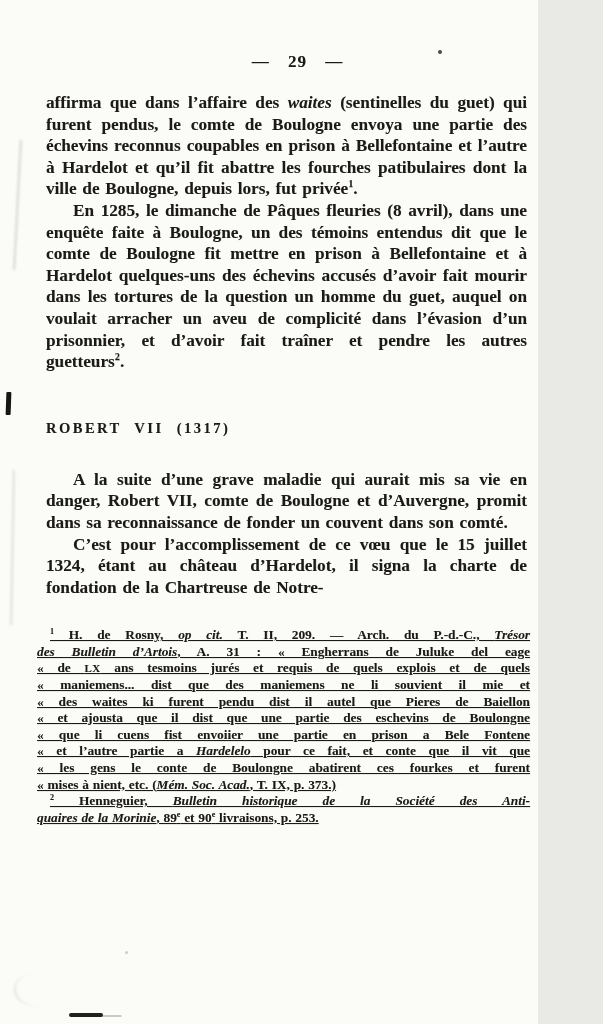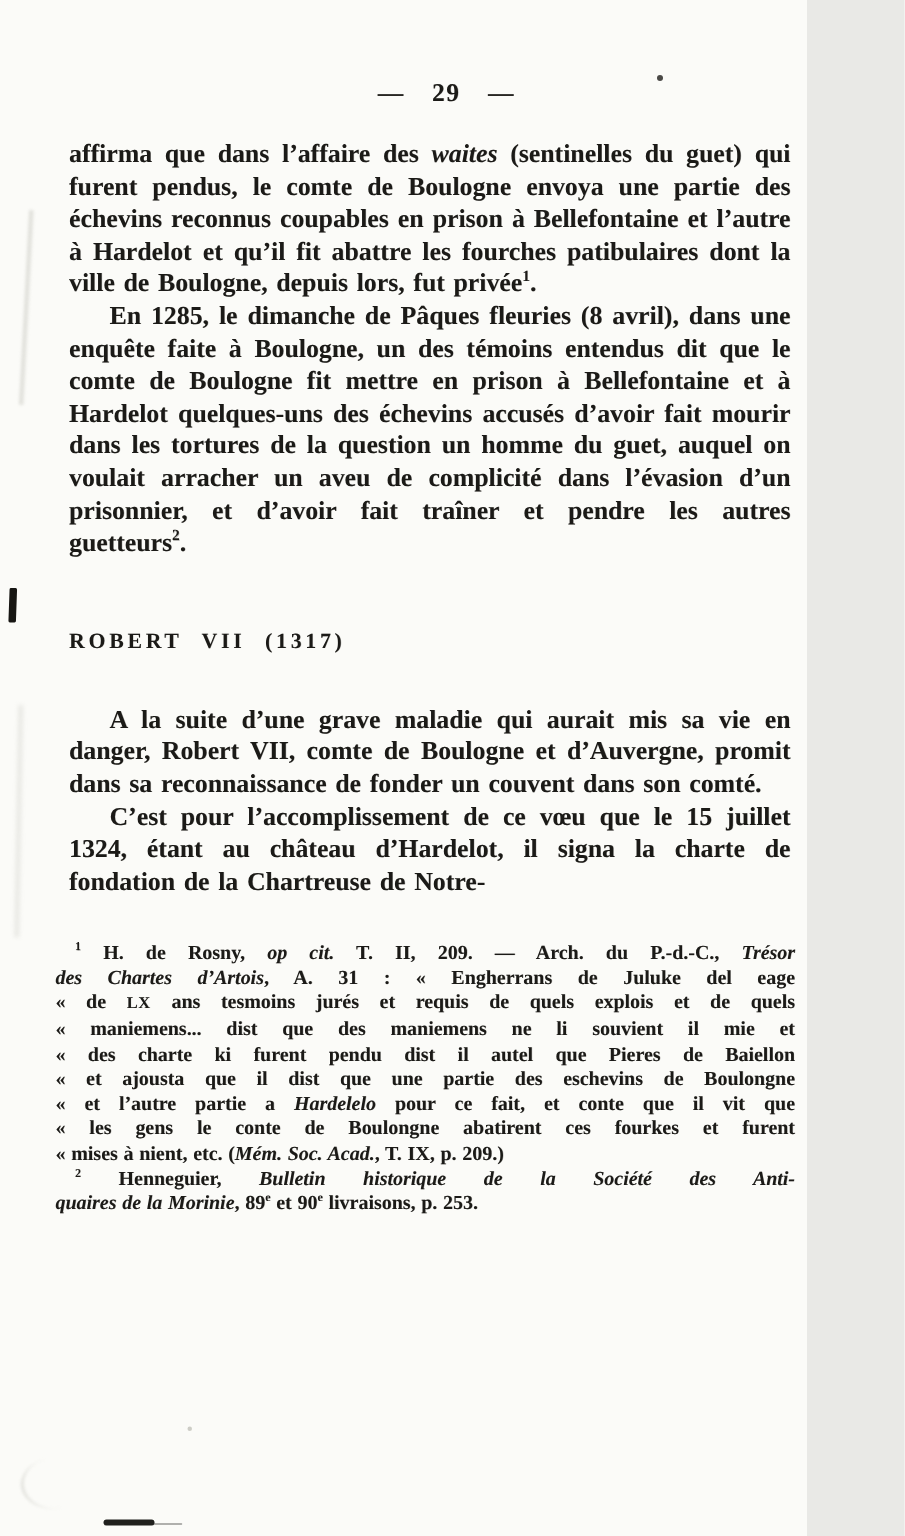--- a/index.html
+++ b/index.html
@@ -52,20 +52,21 @@
     font-weight:700;
     letter-spacing:2.5px;
     word-spacing:7px;
   }
   .footnotes{
     margin:29px 0 0 -9px;
     width:493px;
     font-size:13.3px;
     line-height:16.6px;
     word-spacing:0.5px;
+    text-decoration:underline;
   }
   .footnote{margin:0;}
   .fn-line{text-align:justify;}
   .fn-line.full{text-align-last:justify;}
   .fn-line.indent{text-indent:13px;}
   
   .artifact{position:absolute;}
   .dot-header{left:438px;top:50px;width:4px;height:4px;border-radius:50%;background:#2b2a27;opacity:.85;}
   .edge-dash{left:6px;top:392px;width:5px;height:23px;background:#171613;transform:rotate(2deg);border-radius:1px;}
   .bottom-smudge{left:69px;top:1013px;width:34px;height:4px;background:#20201d;border-radius:2px;box-shadow:20px 1px 0 -1.5px rgba(32,32,29,.45);}
@@ -101,28 +102,29 @@
         <p class="para indent"><span>En 1285, le dimanche de Pâques fleuries (8 avril), dans une enquête faite à Boulogne, un des témoins entendus dit que le comte de Boulogne fit mettre en prison à Bellefontaine et à Hardelot quelques-uns des échevins accusés d’avoir fait mourir dans les tortures de la question un homme du guet, auquel on voulait arracher un aveu de complicité dans l’évasion d’un prisonnier, et d’avoir fait traîner et pendre les autres guetteurs</span><span class="sup">2</span><span>.</span></p>
       </div>
     <h2 class="section-heading">ROBERT VII (1317)</h2>
     <div id="paras-after">
         <p class="para indent"><span>A la suite d’une grave maladie qui aurait mis sa vie en danger, Robert VII, comte de Boulogne et d’Auvergne, promit dans sa reconnaissance de fonder un couvent dans son comté.</span></p>
         <p class="para indent"><span>C’est pour l’accomplissement de ce vœu que le 15 juillet 1324, étant au château d’Hardelot, il signa la charte de fondation de la Chartreuse de Notre-</span></p>
       </div>
     <div id="footnotes" class="footnotes">
         <div class="footnote">
           <div class="fn-line indent full"><span class="sup">1</span><span> H. de Rosny, </span><span class="i">op cit.</span><span> T. II, 209. — Arch. du P.-d.-C., </span><span class="i">Trésor</span></div>
-          <div class="fn-line full"><span class="i">des Chartes d’Artois</span><span>, A. 31 : « Engherrans de Juluke del eage</span></div>
+          <div class="fn-line full"><span class="i">des Bulletin d’Artois</span><span>, A. 31 : « Engherrans de Juluke del eage</span></div>
           <div class="fn-line full"><span>« de </span><span class="sc">LX</span><span> ans tesmoins jurés et requis de quels explois et de quels</span></div>
           <div class="fn-line full"><span>« maniemens... dist que des maniemens ne li souvient il mie et</span></div>
-          <div class="fn-line full"><span>« des charte ki furent pendu dist il autel que Pieres de Baiellon</span></div>
+          <div class="fn-line full"><span>« des waites ki furent pendu dist il autel que Pieres de Baiellon</span></div>
           <div class="fn-line full"><span>« et ajousta que il dist que une partie des eschevins de Boulongne</span></div>
+          <div class="fn-line full"><span>« que li cuens fist envoiier une partie en prison a Bele Fontene</span></div>
           <div class="fn-line full"><span>« et l’autre partie a </span><span class="i">Hardelelo</span><span> pour ce fait, et conte que il vit que</span></div>
           <div class="fn-line full"><span>« les gens le conte de Boulongne abatirent ces fourkes et furent</span></div>
-          <div class="fn-line"><span>« mises à nient, etc. (</span><span class="i">Mém. Soc. Acad.</span><span>, T. IX, p. 209.)</span></div>
+          <div class="fn-line"><span>« mises à nient, etc. (</span><span class="i">Mém. Soc. Acad.</span><span>, T. IX, p. 373.)</span></div>
         </div>
         <div class="footnote">
           <div class="fn-line indent full"><span class="sup">2</span><span> Henneguier, </span><span class="i">Bulletin historique de la Société des Anti-</span></div>
           <div class="fn-line"><span class="i">quaires de la Morinie</span><span>, 89</span><span class="sup">e</span><span> et 90</span><span class="sup">e</span><span> livraisons, p. 253.</span></div>
         </div>
       </div>
   </div>
 
 </div>
 

